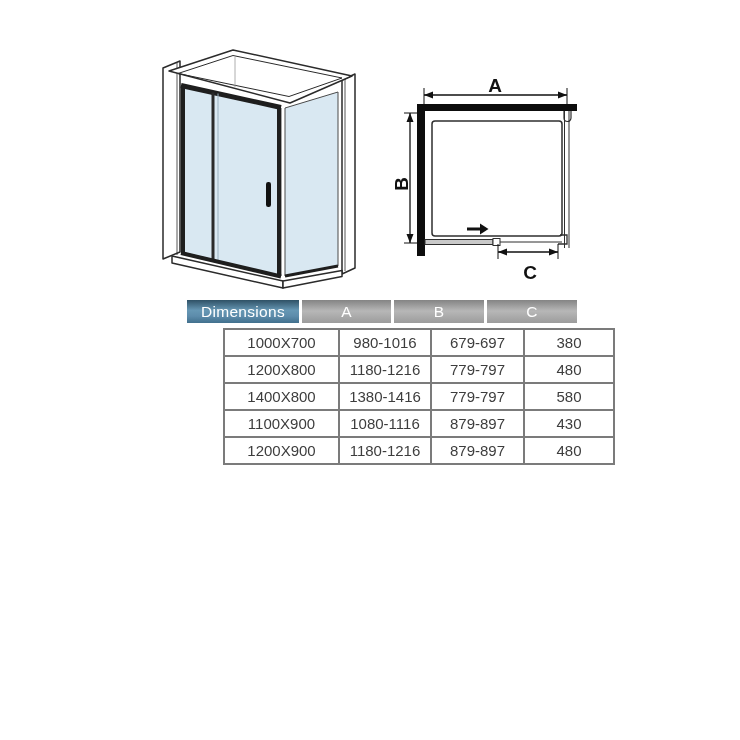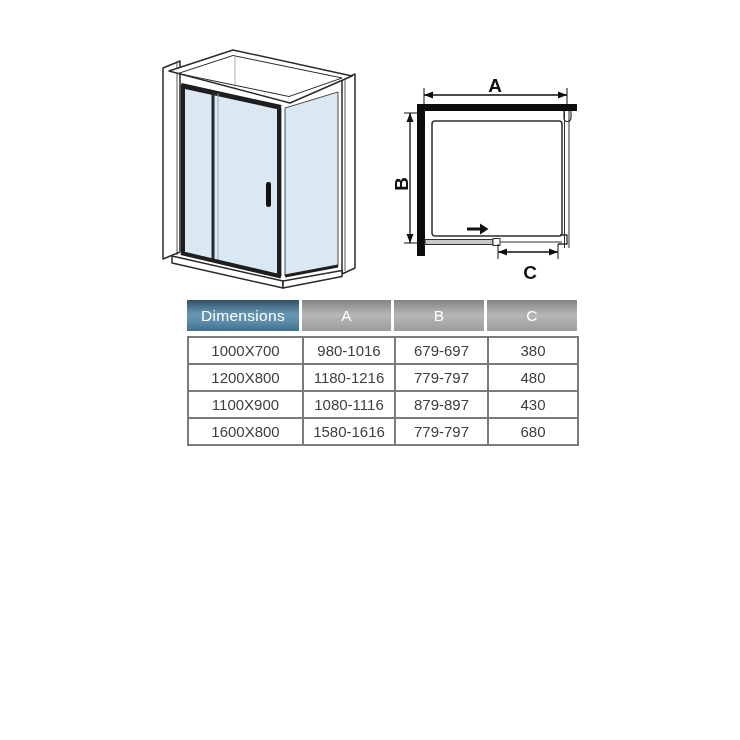--- a/index.html
+++ b/index.html
@@ -18,32 +18,32 @@
   #fig-plan{left:395px;top:63px;}
   .dim-label{font-family:"Liberation Sans",sans-serif;font-weight:bold;font-size:19px;fill:#111;}
   .glass{fill:var(--glass-color);stroke:#4a4a4a;stroke-width:1;}
   .frame{fill:#ffffff;stroke:#2b2b2b;stroke-width:1.5;stroke-linejoin:round;}
   .thinline{stroke:#2b2b2b;stroke-width:1;fill:none;}
   .dimline{stroke:#111;stroke-width:1.3;}
   .dimtick{stroke:#111;stroke-width:1;}
   .dimarrow{fill:#111;}
 
   .spec-table{position:absolute;left:187px;top:300px;width:390px;}
-  .spec-header{display:grid;grid-template-columns:115px 92px 93px 90px;height:31px;}
+  .spec-header{display:grid;grid-template-columns:115px 92px 93px 90px;height:23px;}
   .spec-header .hcell{
     box-sizing:border-box;display:flex;align-items:center;justify-content:center;
     color:#fff;font-size:15.5px;letter-spacing:.3px;
     background:linear-gradient(180deg,var(--gray-top) 0%,var(--gray-mid) 48%,var(--gray-bot) 100%);
     border-right:3px solid #ffffff;
   }
   .spec-header .hcell:last-child{border-right:none;}
   .spec-header .hcell.teal{
     background:linear-gradient(180deg,var(--teal-top) 0%,var(--teal-mid) 45%,#5d8cab 70%,var(--teal-bot) 100%);
   }
-  .spec-body{margin-top:5px;border-collapse:collapse;table-layout:fixed;width:390px;}
+  .spec-body{margin-top:5px;border-collapse:collapse;table-layout:fixed;width:390px;margin-left:36px;}
   .spec-body td{
     box-sizing:border-box;border:2px solid var(--table-border);
     height:27px;text-align:center;vertical-align:middle;
     font-size:15px;color:var(--table-text);background:#fff;padding:0;
   }
   col.c0{width:115px;} col.c1{width:92px;} col.c2{width:93px;} col.c3{width:90px;}
 </style>
 </head>
 <body>
 
@@ -140,28 +140,34 @@
       <td>679-697</td>
       <td>380</td>
     </tr>
           <tr>
       <td>1200X800</td>
       <td>1180-1216</td>
       <td>779-797</td>
       <td>480</td>
     </tr>
           <tr>
+      <td>1400X800</td>
+      <td>1380-1416</td>
+      <td>779-797</td>
+      <td>580</td>
+    </tr>
+          <tr>
       <td>1100X900</td>
       <td>1080-1116</td>
       <td>879-897</td>
       <td>430</td>
     </tr>
           <tr>
-      <td>1600X800</td>
-      <td>1580-1616</td>
-      <td>779-797</td>
-      <td>680</td>
+      <td>1200X900</td>
+      <td>1180-1216</td>
+      <td>879-897</td>
+      <td>480</td>
     </tr>
         </tbody>
     </table>
   </div>
 
 </div>
 
 </body></html>

